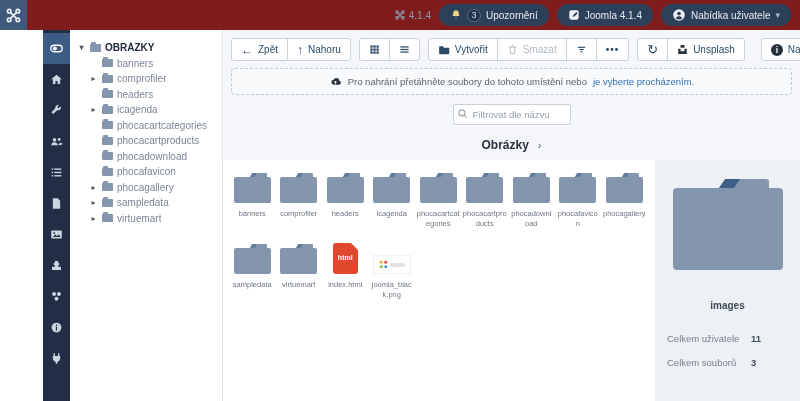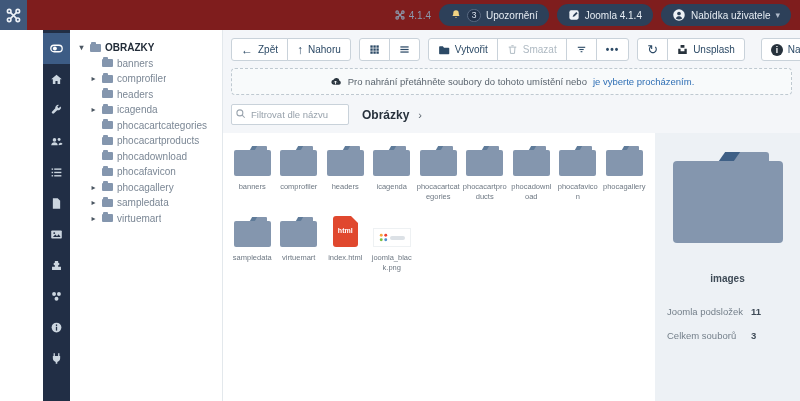--- a/index.html
+++ b/index.html
@@ -69,21 +69,21 @@
   .ihelp { width:12px; height:12px; background:#27323c; border-radius:50%; color:#fff; font-size:8.5px; font-weight:700; line-height:12px; text-align:center; font-style:normal; }
   .unsq { display:inline-block; }
 
   .dropzone {
     margin:0 8px; border:1px dashed #bfc9d1; border-radius:4px; height:27px;
     display:flex; align-items:center; justify-content:center; gap:6px;
     font-size:9.5px; color:#5a646e; background:#f8fafb; cursor:pointer;
   }
   .dropzone .link { color:#2f6fb5; }
 
-  .searchrow { display:flex; align-items:center; padding:9px 8px 8px; gap:13px; }
+  .searchrow { display:flex; align-items:center; padding:9px 8px 8px; gap:13px;flex-direction:column; }
   .search { position:relative; width:118px; }
   .search input {
     width:100%; height:21px; border:1px solid #c9d2da; border-radius:2px;
     font-size:9.5px; padding:0 4px 0 19px; color:#333; background:#fff; font-family:inherit;
   }
   .search input::placeholder { color:#97a1ab; }
   .search svg { position:absolute; left:4px; top:4px; }
   .breadcrumb { display:flex; align-items:center; gap:9px; font-size:12px; font-weight:700; color:#27313c; }
   .breadcrumb .sep { font-weight:400; color:#5a646e; font-size:11px; }
 
@@ -526,21 +526,21 @@
               <div class="glabel">joomla_black.png</div>
             </div>
           </div>
         </div>
 
         <aside class="panel">
           <div class="bigfolder"></div>
           <div class="panel-title">images</div>
           <div class="details">
             <div class="drow">
-              <span class="dlabel">Joomla podsložek</span>
+              <span class="dlabel">Celkem uživatele</span>
               <span class="dvalue">11</span>
             </div>
             <div class="drow">
               <span class="dlabel">Celkem souborů</span>
               <span class="dvalue">3</span>
             </div>
           </div>
         </aside>
       </div>
 

